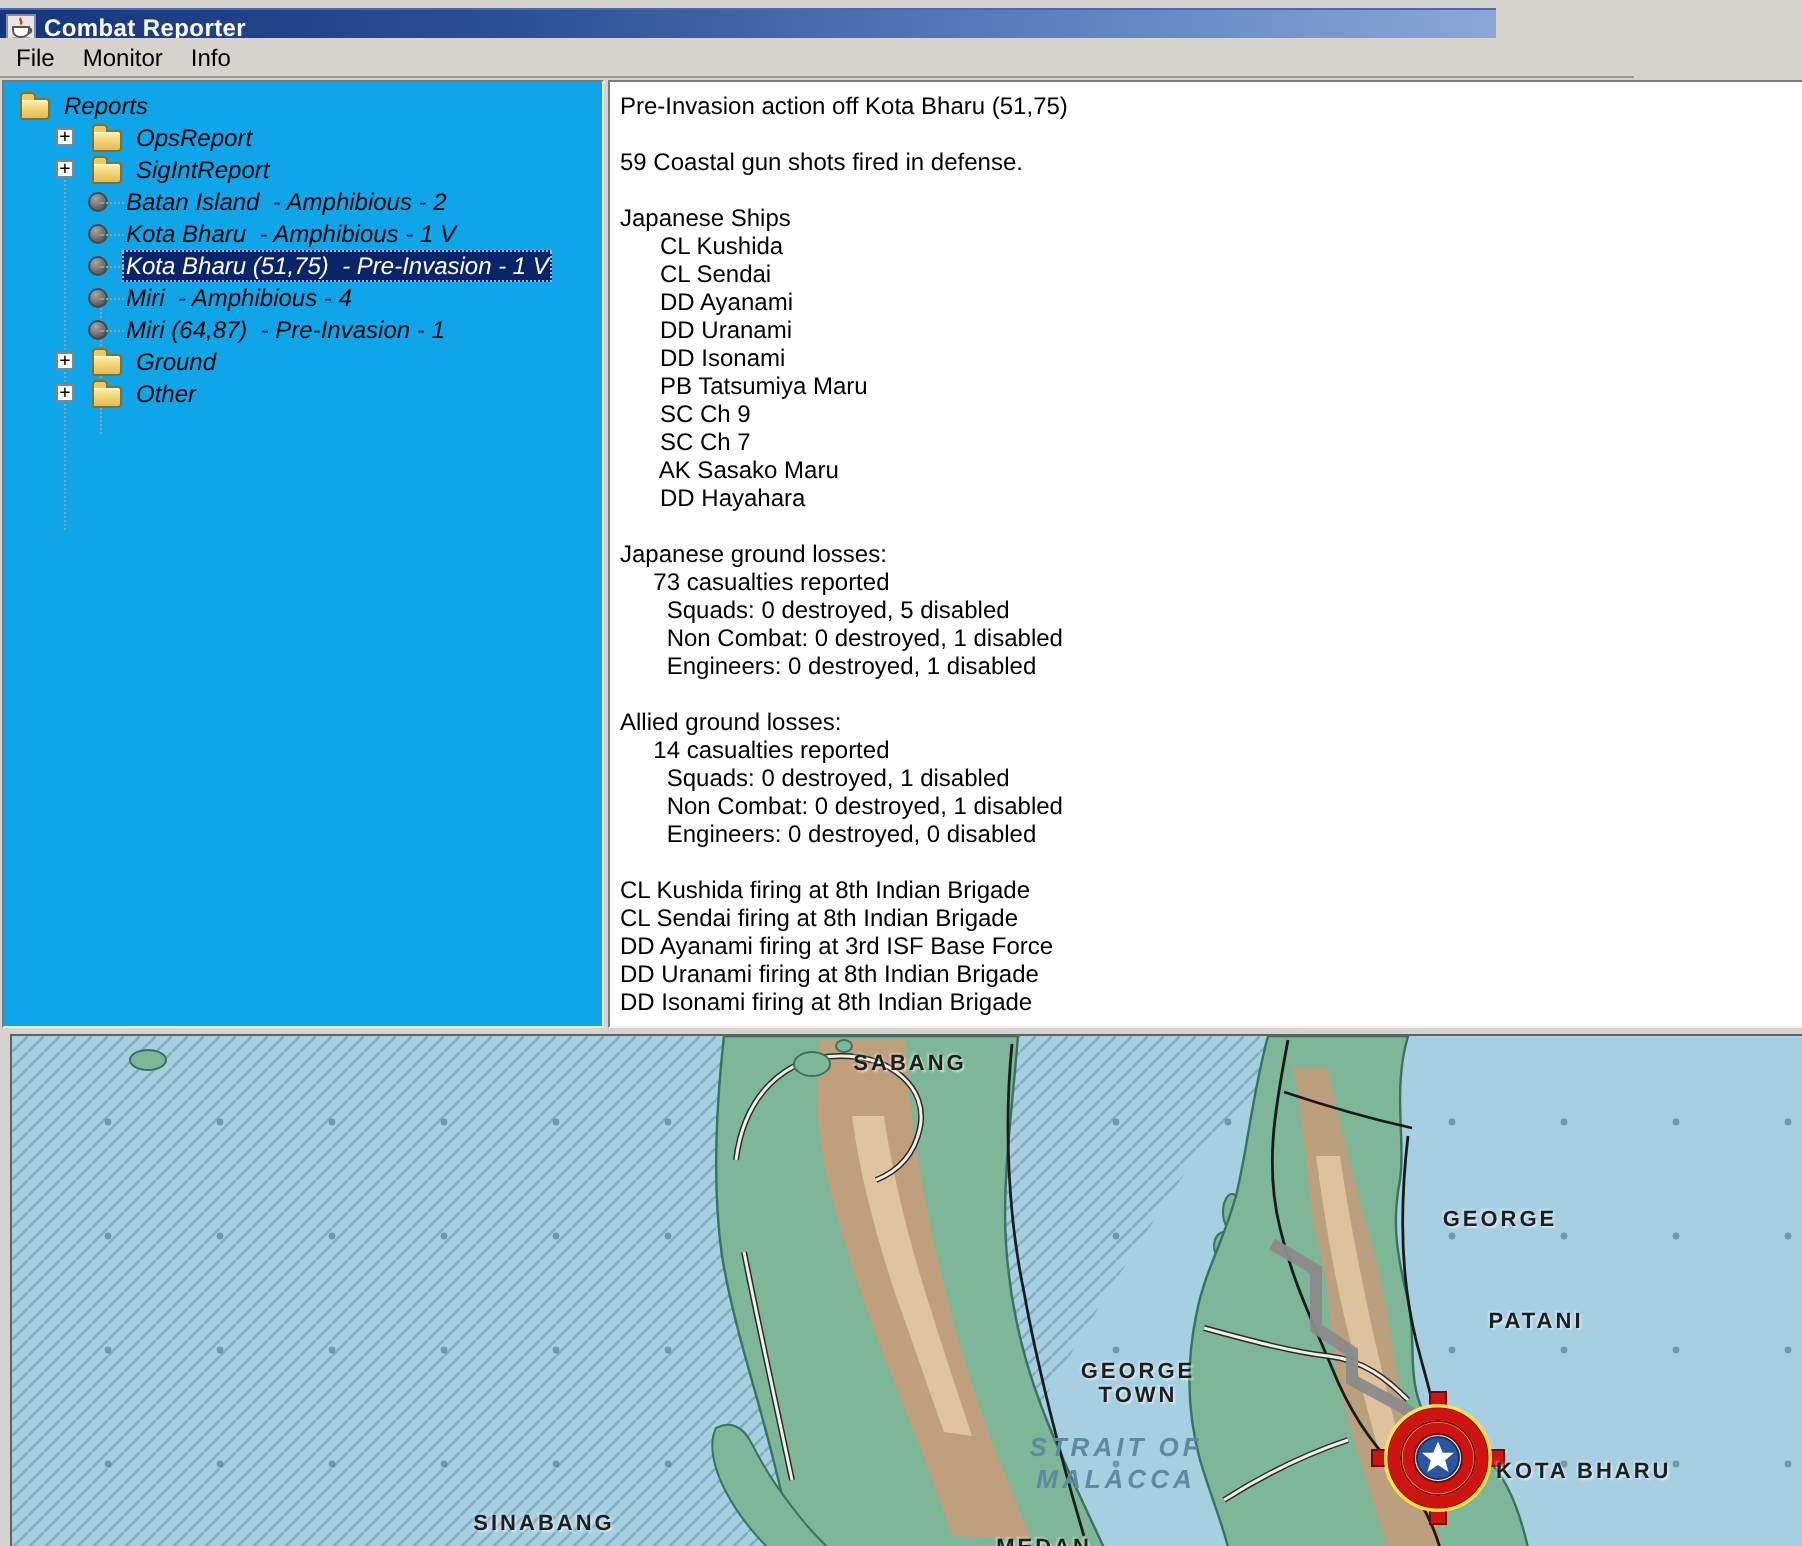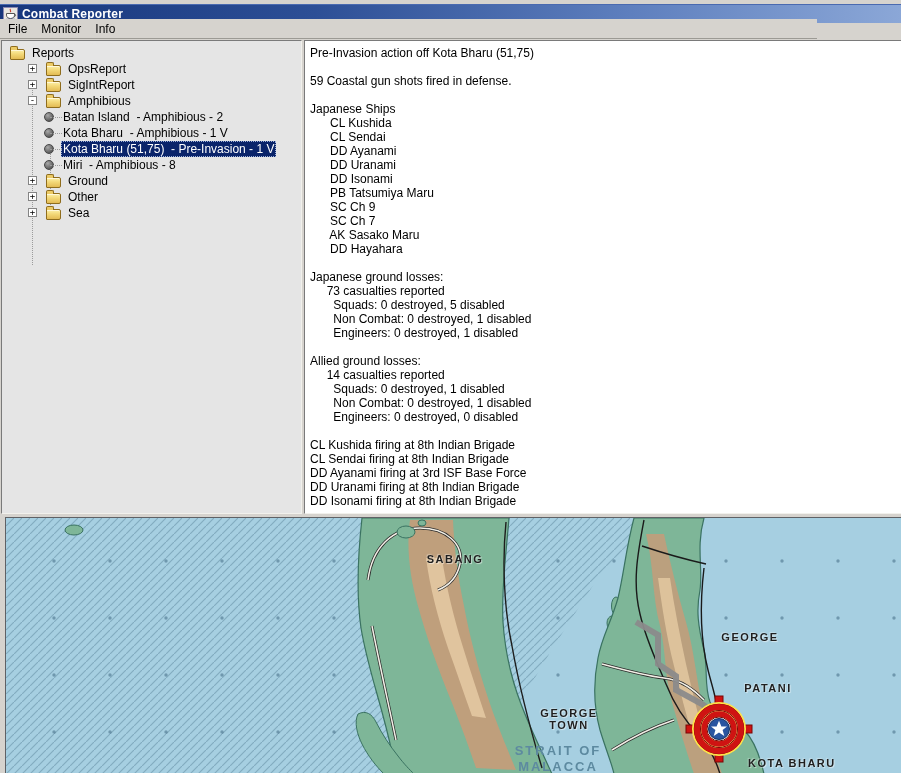--- a/index.html
+++ b/index.html
@@ -4,41 +4,41 @@
 <style>
   html,body{margin:0;padding:0;}
   body{
     width:901px;height:773px;position:relative;overflow:hidden;
     background:#d6d3ce;
     font-family:"Liberation Sans",sans-serif;
     -webkit-font-smoothing:none;
   }
   
   .titlebar{
-    position:absolute;top:4px;left:0;width:901px;height:19px;
+    position:absolute;top:4px;left:0;width:748px;height:19px;
     background:linear-gradient(to right,#16367c 0%,#2d4f96 35%,#5e7fbe 70%,#8ba7d7 100%);
     display:flex;align-items:center;
     border-top:1px solid #4a6ab0;
     box-sizing:border-box;
   }
   .app-icon{width:15px;height:15px;margin:0 4px 0 3px;display:inline-flex;flex:0 0 auto;}
   .titlebar .title{color:#fff;font-size:12px;font-weight:bold;letter-spacing:0.2px;}
   
   .menubar{
     position:absolute;top:19px;left:0;width:817px;height:19px;
     background:#d6d3ce;border-bottom:1px solid #9c9a94;
     display:flex;align-items:center;
   }
   .menu-item{font-size:12px;color:#000;padding:2px 6px;margin-left:2px;cursor:default;}
   
   .tree-panel{
     position:absolute;top:40px;left:1px;width:301px;height:474px;
-    background:#e5e5e5;box-sizing:border-box;
+    background:#0ea5e9;box-sizing:border-box;
     border:1px solid;border-color:#7a7a7a #f2f1ec #f2f1ec #7a7a7a;
-    padding-top:4px;overflow:hidden;
+    padding-top:4px;overflow:hidden;font-style:italic;
   }
   .tree{position:relative;}
   .tree-row{position:relative;height:16px;display:flex;align-items:center;white-space:pre;font-size:12px;color:#000;}
   .tree-row[data-depth="0"]{padding-left:8px;}
   .tree-row[data-depth="1"]{padding-left:26px;}
   .tree-row[data-depth="2"]{padding-left:44px;}
   .tree-row[data-depth="3"]{padding-left:42px;}
   .expander{
     display:none;position:absolute;width:9px;height:9px;top:3px;
     background:#fff;border:1px solid #848484;box-sizing:border-box;
@@ -87,24 +87,23 @@
   .map{
     position:absolute;top:517px;left:5px;width:896px;height:256px;
     border-top:1px solid #5f6165;border-left:1px solid #5f6165;
     overflow:hidden;background:#a6cfe1;
   }
   .map svg{position:absolute;top:0;left:0;}
   .mlabel{
     position:absolute;font-size:11px;font-weight:bold;color:#1f1f1f;
     letter-spacing:1.5px;white-space:pre;transform:translateX(-50%);
     text-shadow:1px 1px 1px rgba(255,255,255,.55),-1px -1px 1px rgba(255,255,255,.35);
-    margin-top:27px;
   }
   .mlabel.sea{
-    color:#5d8aa0;font-size:13px;letter-spacing:2px;font-weight:bold;
+    color:#5d8aa0;font-style:italic;font-size:13px;letter-spacing:2px;font-weight:bold;
     text-shadow:none;
   }
   .lbl-sabang{left:449px;top:8px;}
   .lbl-singora{left:744px;top:86px;}
   .lbl-patani{left:762px;top:137px;text-align:right;}
   .lbl-george1{left:563px;top:162px;}
   .lbl-george2{left:563px;top:174px;}
   .lbl-strait1{left:552px;top:198px;}
   .lbl-strait2{left:552px;top:214px;}
   .lbl-kotabharu{left:742px;top:212px;transform:none;}
@@ -153,26 +152,20 @@
         <span class="folder"></span>
         
         <span class="tree-label">OpsReport</span>
       </div>
         <div class="tree-row" data-depth="2" data-kind="folder">
         <span class="expander" data-exp="+"></span>
         <span class="folder"></span>
         
         <span class="tree-label">SigIntReport</span>
       </div>
-        <div class="tree-row" data-depth="2" data-kind="folder">
-        <span class="expander" data-exp="-"></span>
-        <span class="folder"></span>
-        
-        <span class="tree-label">Amphibious</span>
-      </div>
         <div class="tree-row" data-depth="3" data-kind="leaf">
         
         
         <span class="bullet"></span>
         <span class="tree-label">Batan Island  - Amphibious - 2</span>
       </div>
         <div class="tree-row" data-depth="3" data-kind="leaf">
         
         
         <span class="bullet"></span>
@@ -181,39 +174,39 @@
         <div class="tree-row" data-depth="3" data-kind="leaf" data-selected="true">
         
         
         <span class="bullet"></span>
         <span class="tree-label">Kota Bharu (51,75)  - Pre-Invasion - 1 V</span>
       </div>
         <div class="tree-row" data-depth="3" data-kind="leaf">
         
         
         <span class="bullet"></span>
-        <span class="tree-label">Miri  - Amphibious - 8</span>
+        <span class="tree-label">Miri  - Amphibious - 4</span>
+      </div>
+        <div class="tree-row" data-depth="3" data-kind="leaf">
+        
+        
+        <span class="bullet"></span>
+        <span class="tree-label">Miri (64,87)  - Pre-Invasion - 1</span>
       </div>
         <div class="tree-row" data-depth="2" data-kind="folder">
         <span class="expander" data-exp="+"></span>
         <span class="folder"></span>
         
         <span class="tree-label">Ground</span>
       </div>
         <div class="tree-row" data-depth="2" data-kind="folder">
         <span class="expander" data-exp="+"></span>
         <span class="folder"></span>
         
         <span class="tree-label">Other</span>
-      </div>
-        <div class="tree-row" data-depth="2" data-kind="folder">
-        <span class="expander" data-exp="+"></span>
-        <span class="folder"></span>
-        
-        <span class="tree-label">Sea</span>
       </div>
       </div>
   </div>
 </div>
 
 <div class="report-panel">
   <div>
 
   <div class="rline">Pre-Invasion action off Kota Bharu (51,75)</div>
       <div class="rline"></div>

